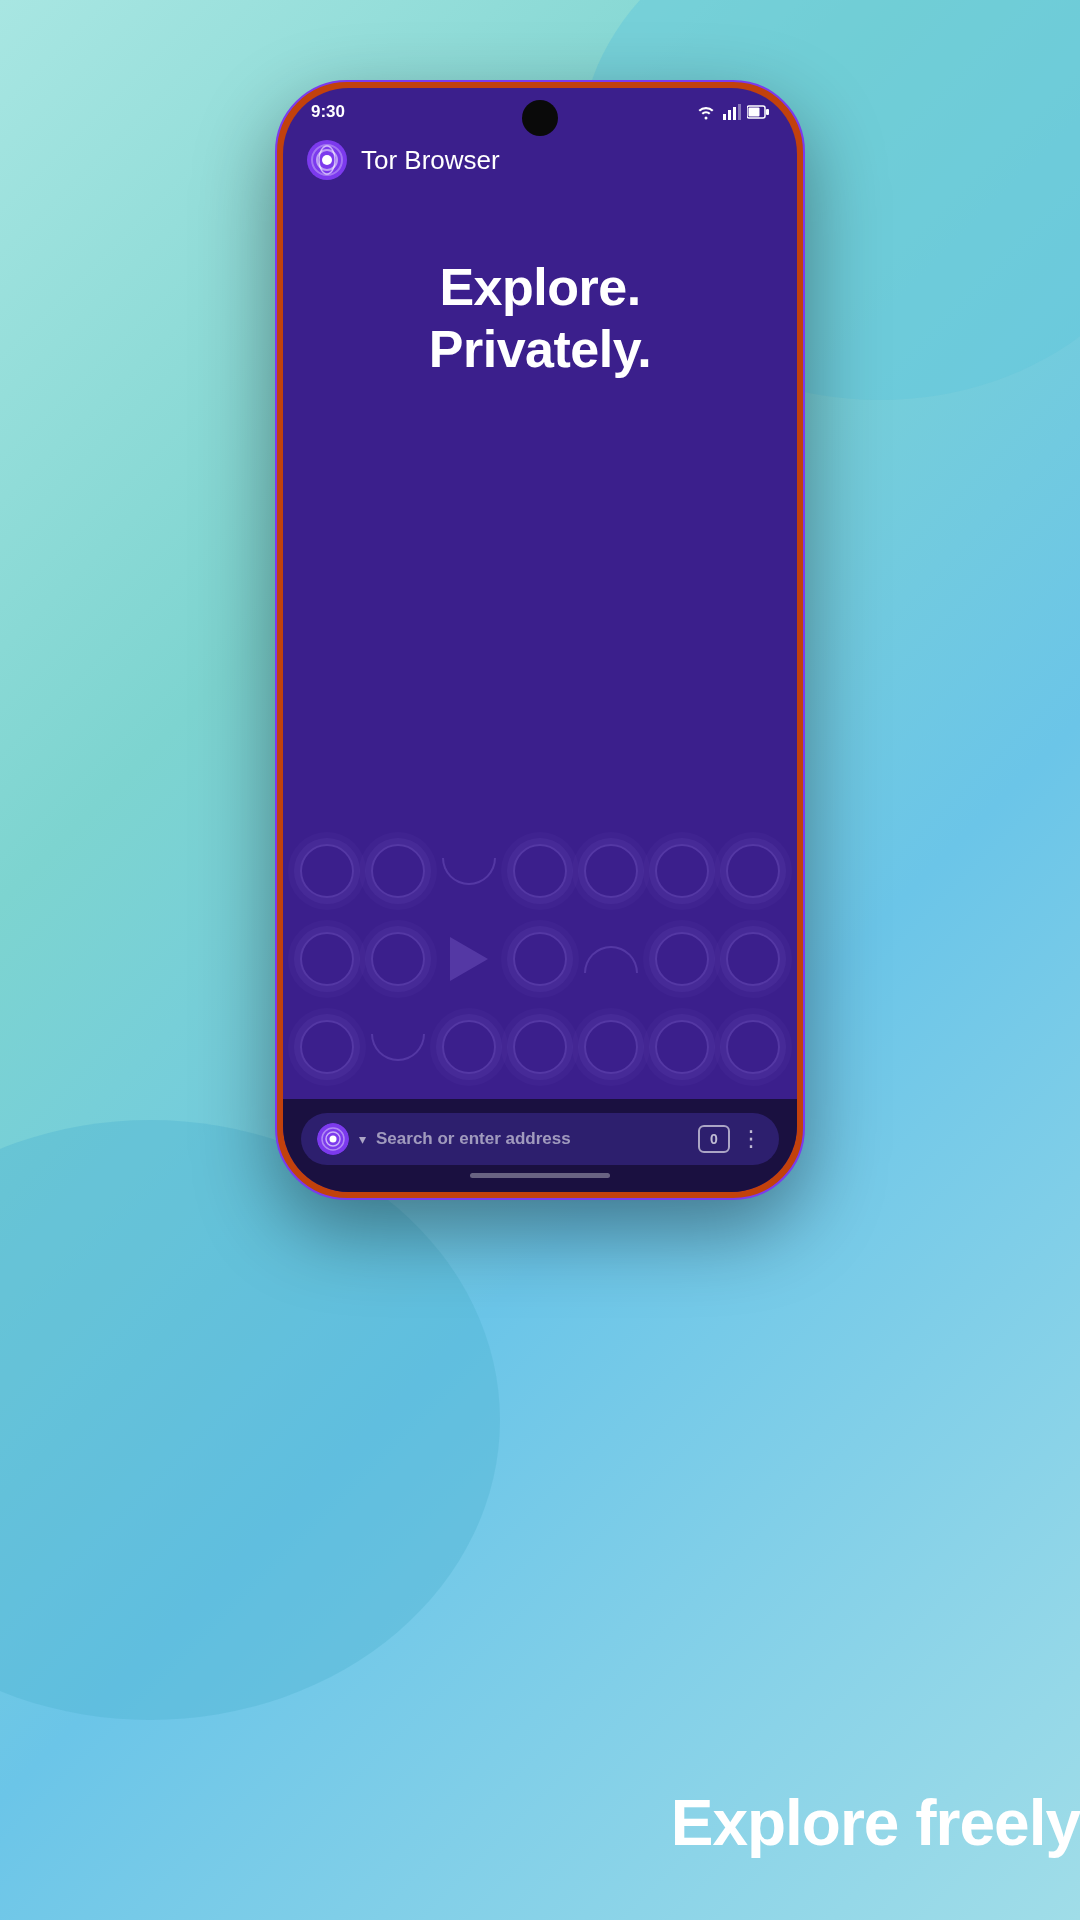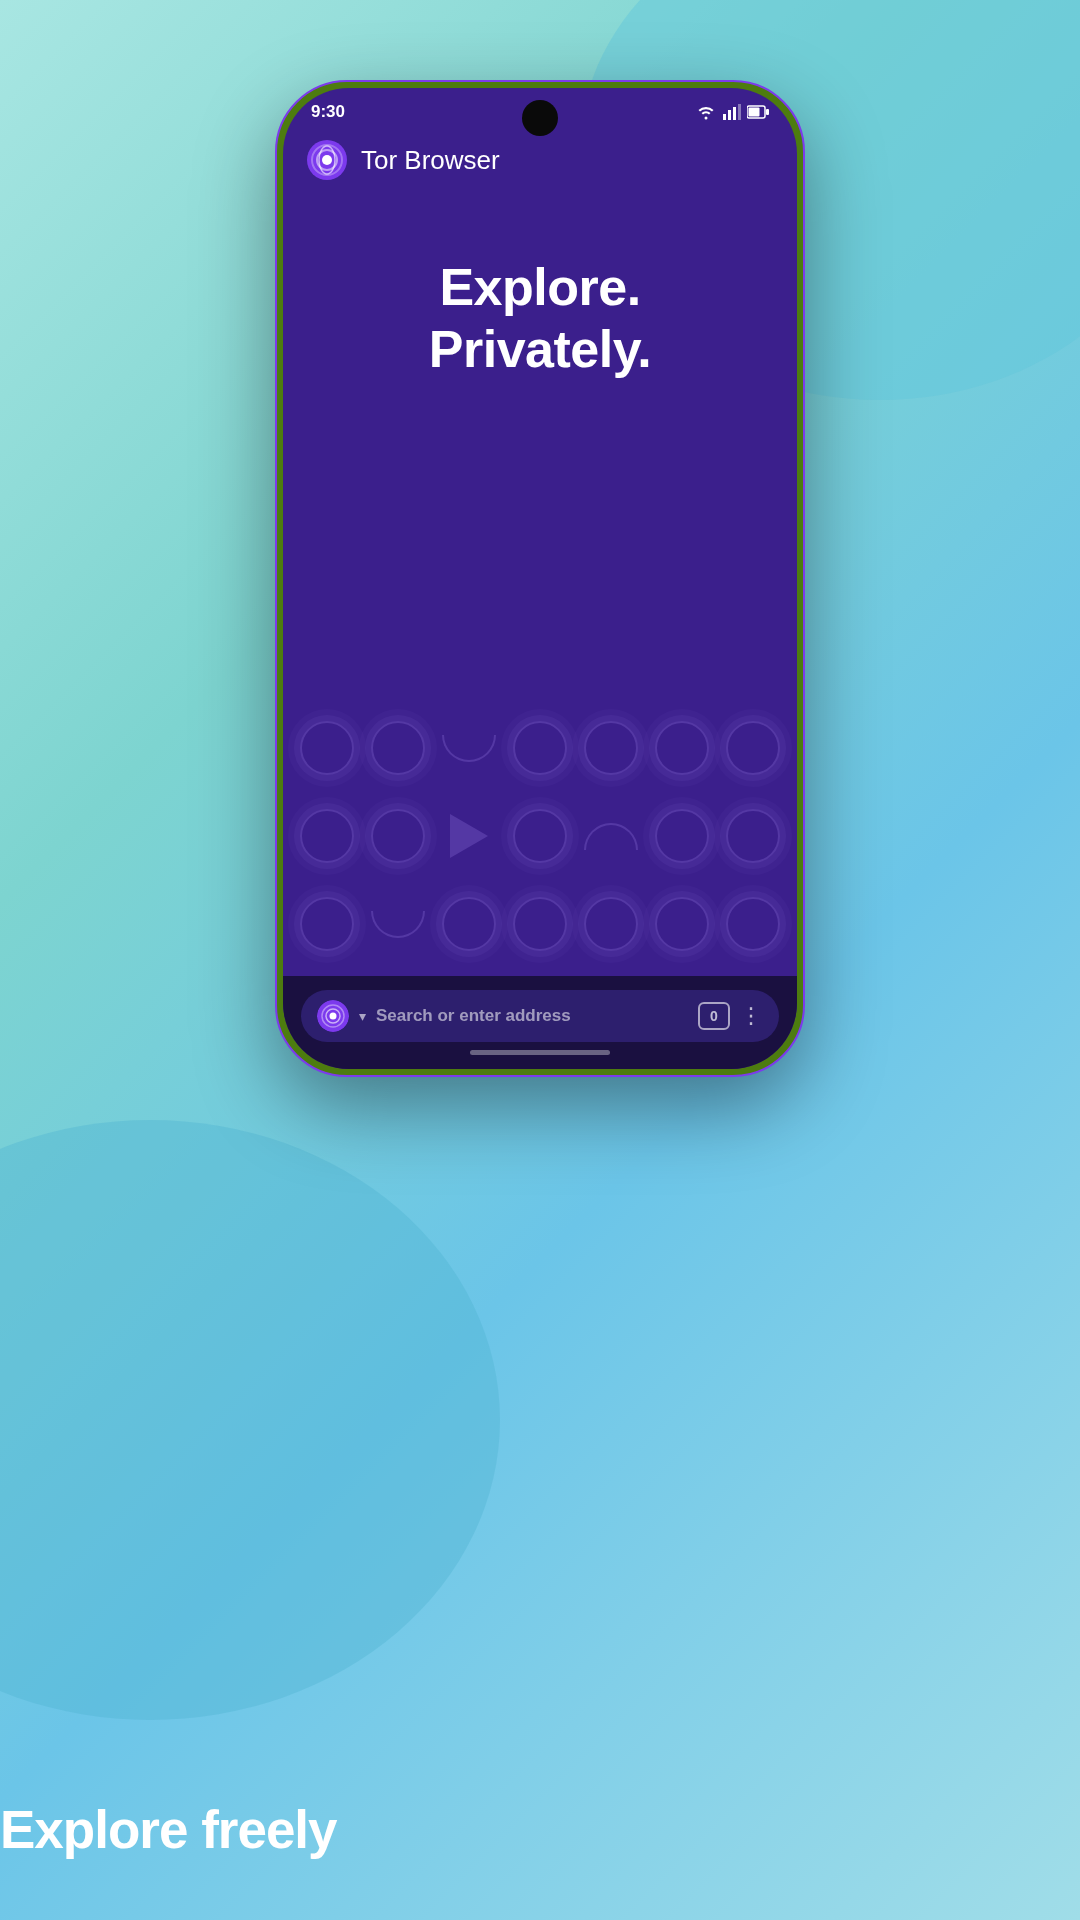--- a/index.html
+++ b/index.html
@@ -37,22 +37,22 @@
       position: absolute;
       top: 80px;
       left: 50%;
       transform: translateX(-50%);
       width: 530px;
       height: 1120px;
     }
 
     .phone-outer {
       width: 530px;
-      height: 997px;
-      background: #4d7c0f;
+      height: 1120px;
+      background: #c2410c;
       border-radius: 72px;
       padding: 6px;
       box-shadow: 0 30px 80px rgba(0,0,0,0.4);
       border: 2px solid #7c3aed;
     }
 
     .phone-inner {
       width: 100%;
       height: 100%;
       background: #3b1f8c;
@@ -266,23 +266,23 @@
       background: rgba(255,255,255,0.35);
       border-radius: 3px;
     }
 
     
     .bottom-tagline {
       position: absolute;
       bottom: 60px;
       left: 0;
       right: 0;
-      text-align: left;
+      text-align: right;
       color: white;
-      font-size: 53px;
+      font-size: 64px;
       font-weight: 800;
       letter-spacing: -1px;
     }
   </style>
 </head>
 <body>
 
 <div class="bg-blob1"></div>
 <div class="bg-blob2"></div>
 

